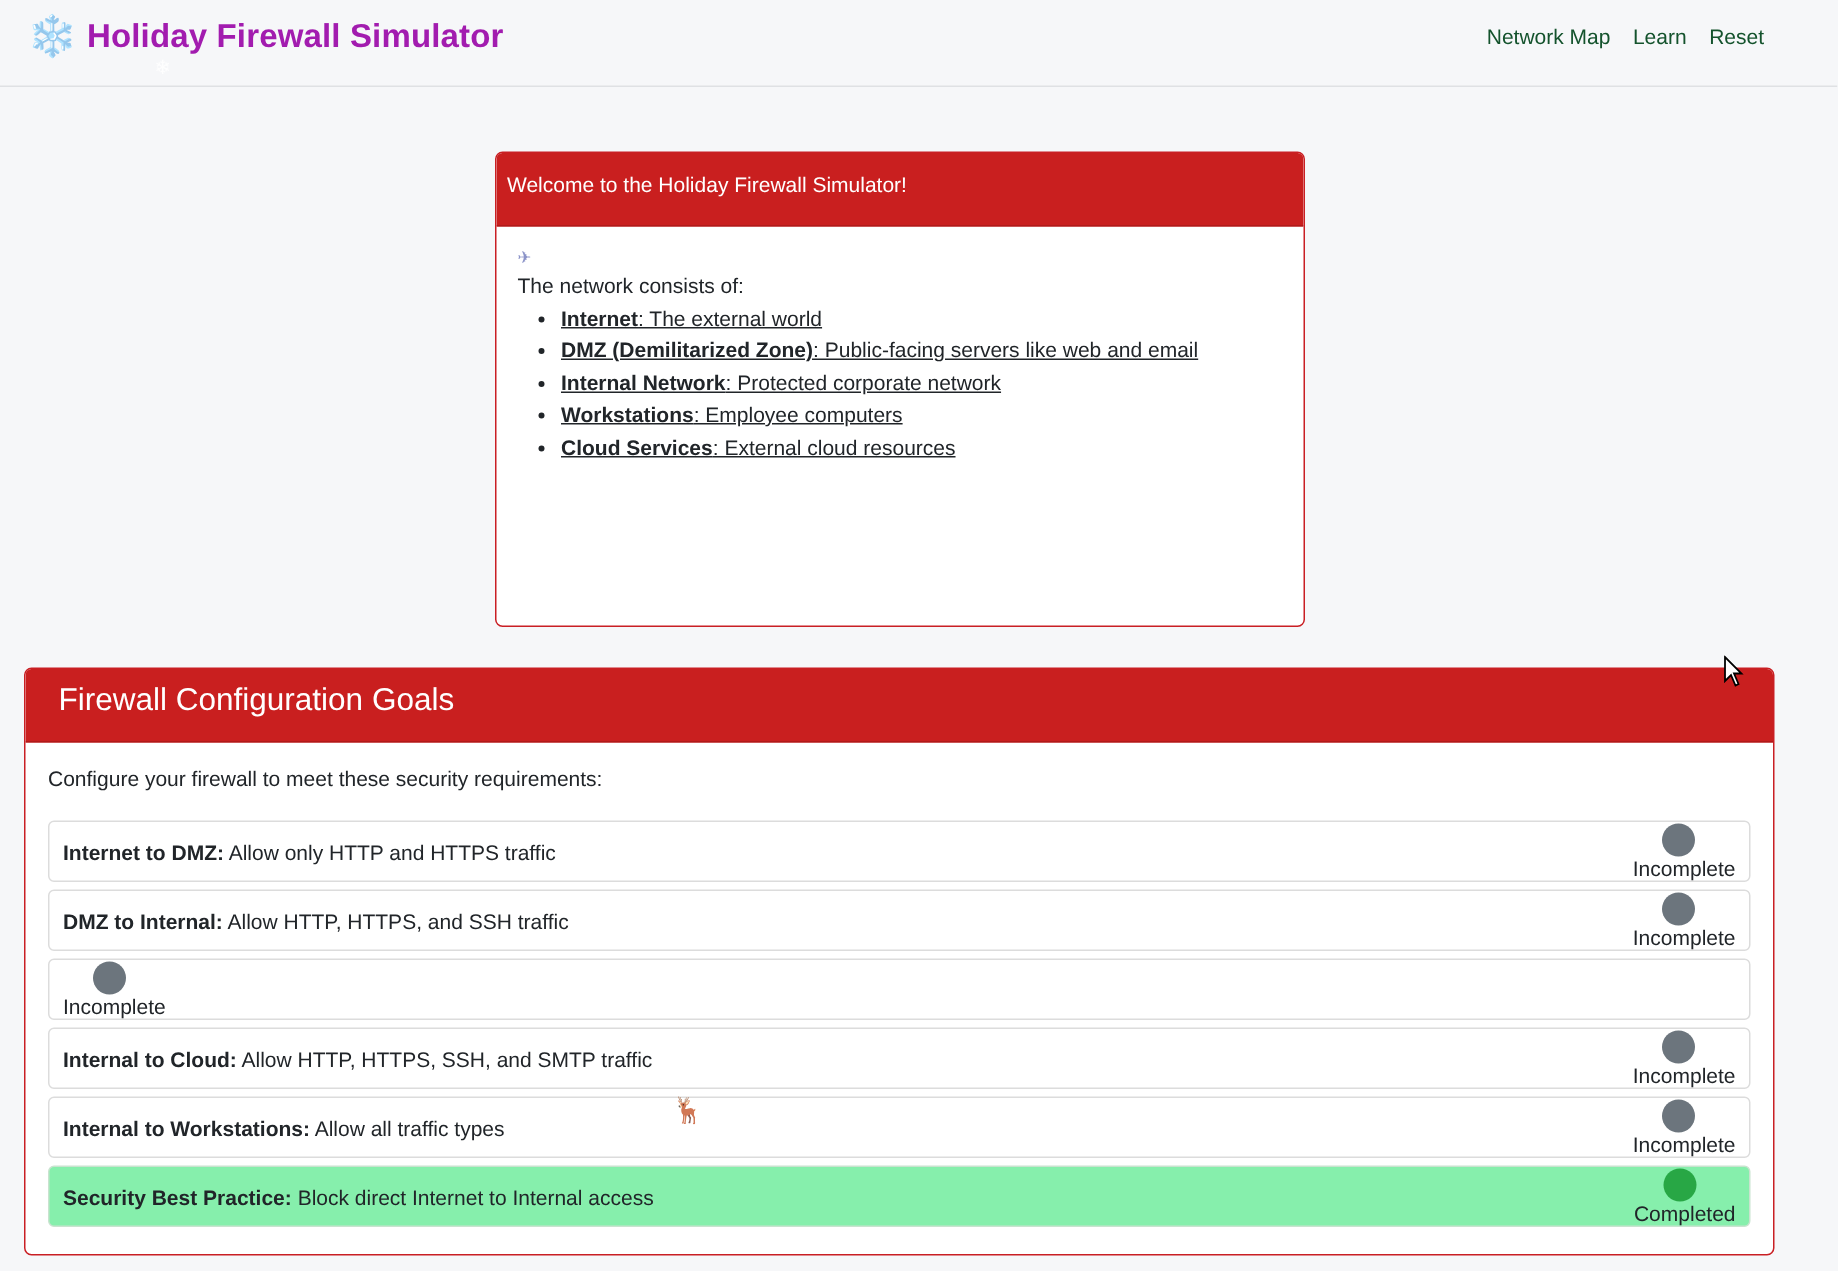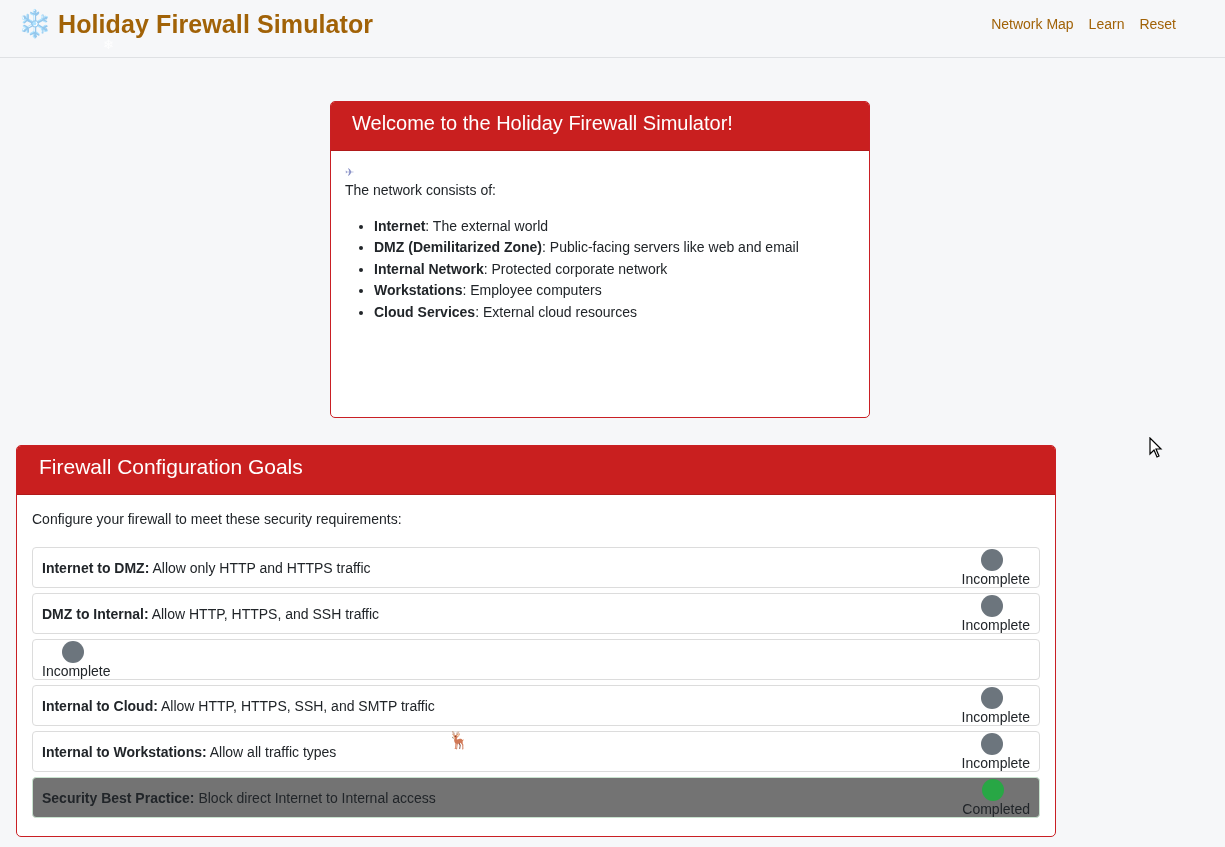--- a/index.html
+++ b/index.html
@@ -18,54 +18,54 @@
   }
   .brand {
     position: absolute; left: 18px; top: 8px; height: 32px;
     display: flex; align-items: center;
   }
   .brand-icon {
     font-size: 27px; line-height: 1; color: #3aa5d8; margin-right: 10px;
     width: 30px; text-align: center;
   }
   .brand-title {
-    font-size: 25px; font-weight: bold; color: #a16207; letter-spacing: 0.1px;
+    font-size: 22px; font-weight: bold; color: #a21caf; letter-spacing: 0.1px;
   }
   .nav-links {
     position: absolute; top: 16px; right: 49px; display: flex; gap: 15px;
   }
   .nav-link {
-    font-size: 14px; color: #a16207; text-decoration: none; cursor: pointer;
+    font-size: 14px; color: #14532d; text-decoration: none; cursor: pointer;
   }
   .card {
     position: absolute; background: #fff; border: 1px solid #c91f24;
     border-radius: 5px; overflow: hidden;
   }
   .card-header {
     background: #c91f1f; color: #fff;
     border-bottom: 1px solid #b01a1a;
   }
   .welcome { left: 330px; top: 101px; width: 540px; height: 317px; }
-  .welcome .card-header { height: 49px; padding: 8px 21px; font-size: 20px; line-height: 26px; }
+  .welcome .card-header { height: 49px; padding: 8px 7px; font-size: 14px; line-height: 26px; }
   .welcome .card-body { padding: 14px 14px; font-size: 14px; line-height: 21.5px; color: #212529; }
   .tiny-icon { display: block; height: 15px; font-size: 11px; color: #8b93c8; line-height: 15px; }
-  .zone-list { margin-top: 14px; padding-left: 29px; list-style: disc; }
+  .zone-list { padding-left: 29px; list-style: disc; text-decoration: underline; }
   .zone-list li { line-height: 21.5px; }
   .zone-list b { font-weight: bold; }
 
-  .goals { left: 16px; top: 445px; width: 1040px; height: 392px; }
+  .goals { left: 16px; top: 445px; width: 1167px; height: 392px; }
   .goals .card-header { height: 49px; padding: 8px 22px; font-size: 21px; line-height: 26px; }
   .goals .card-body { padding: 16px 15px; }
   .goals-intro { font-size: 14px; margin-bottom: 20px; line-height: 16px; }
   .goal-row {
     height: 41px; border: 1px solid #dcdcdc; border-radius: 4px;
     margin-bottom: 5px; display: flex; align-items: center;
     justify-content: space-between; padding: 0 9px; background: #fff; gap: 40px;
   }
-  .goal-row.done { background: #737373; border-color: #c9e3cf; }
+  .goal-row.done { background: #86efac; border-color: #c9e3cf; }
   .goal-text { font-size: 14px; }
   .goal-text b { font-weight: bold; }
   .goal-status { display: flex; align-items: center; font-size: 14px; flex-direction: column; }
   .status-dot { width: 22px; height: 22px; border-radius: 50%; margin-right: 7px; background: #6c757d; }
   .done .status-dot { background: #28a745; }
 
   .deco-flake {
     position: absolute; left: 103px; top: 37px; color: #fff; font-size: 13px; opacity: 0.9;
   }
   .deco-reindeer {

